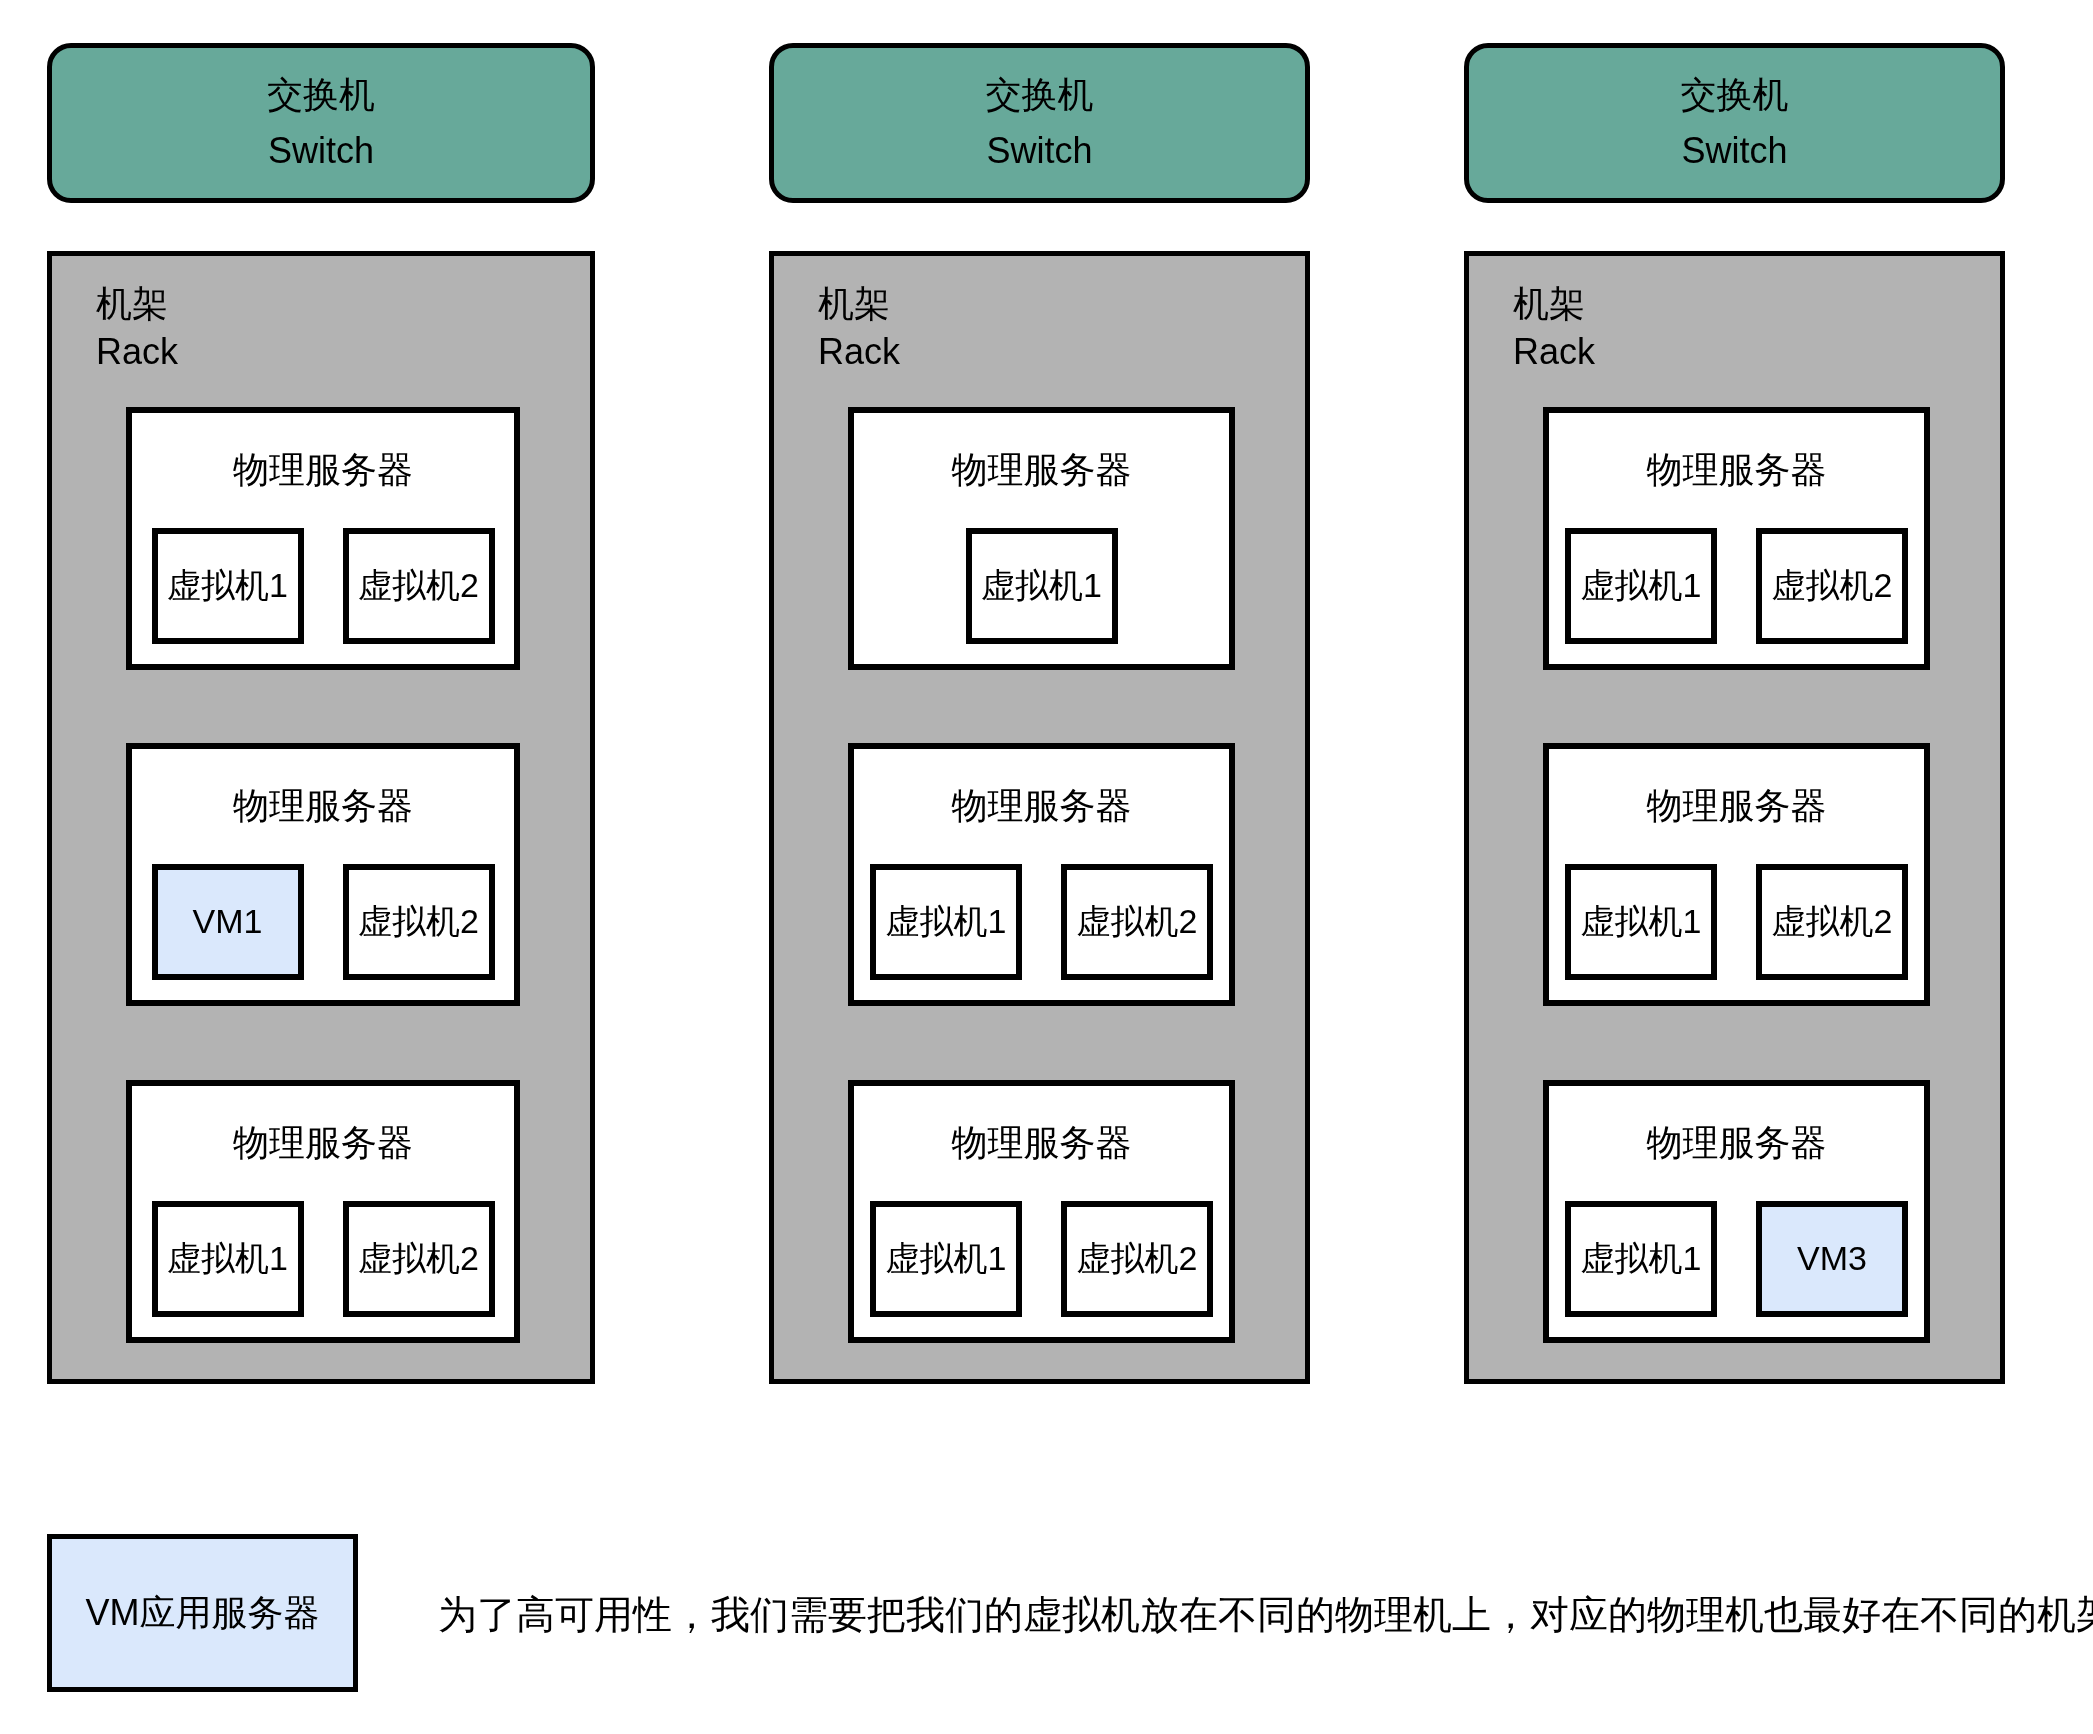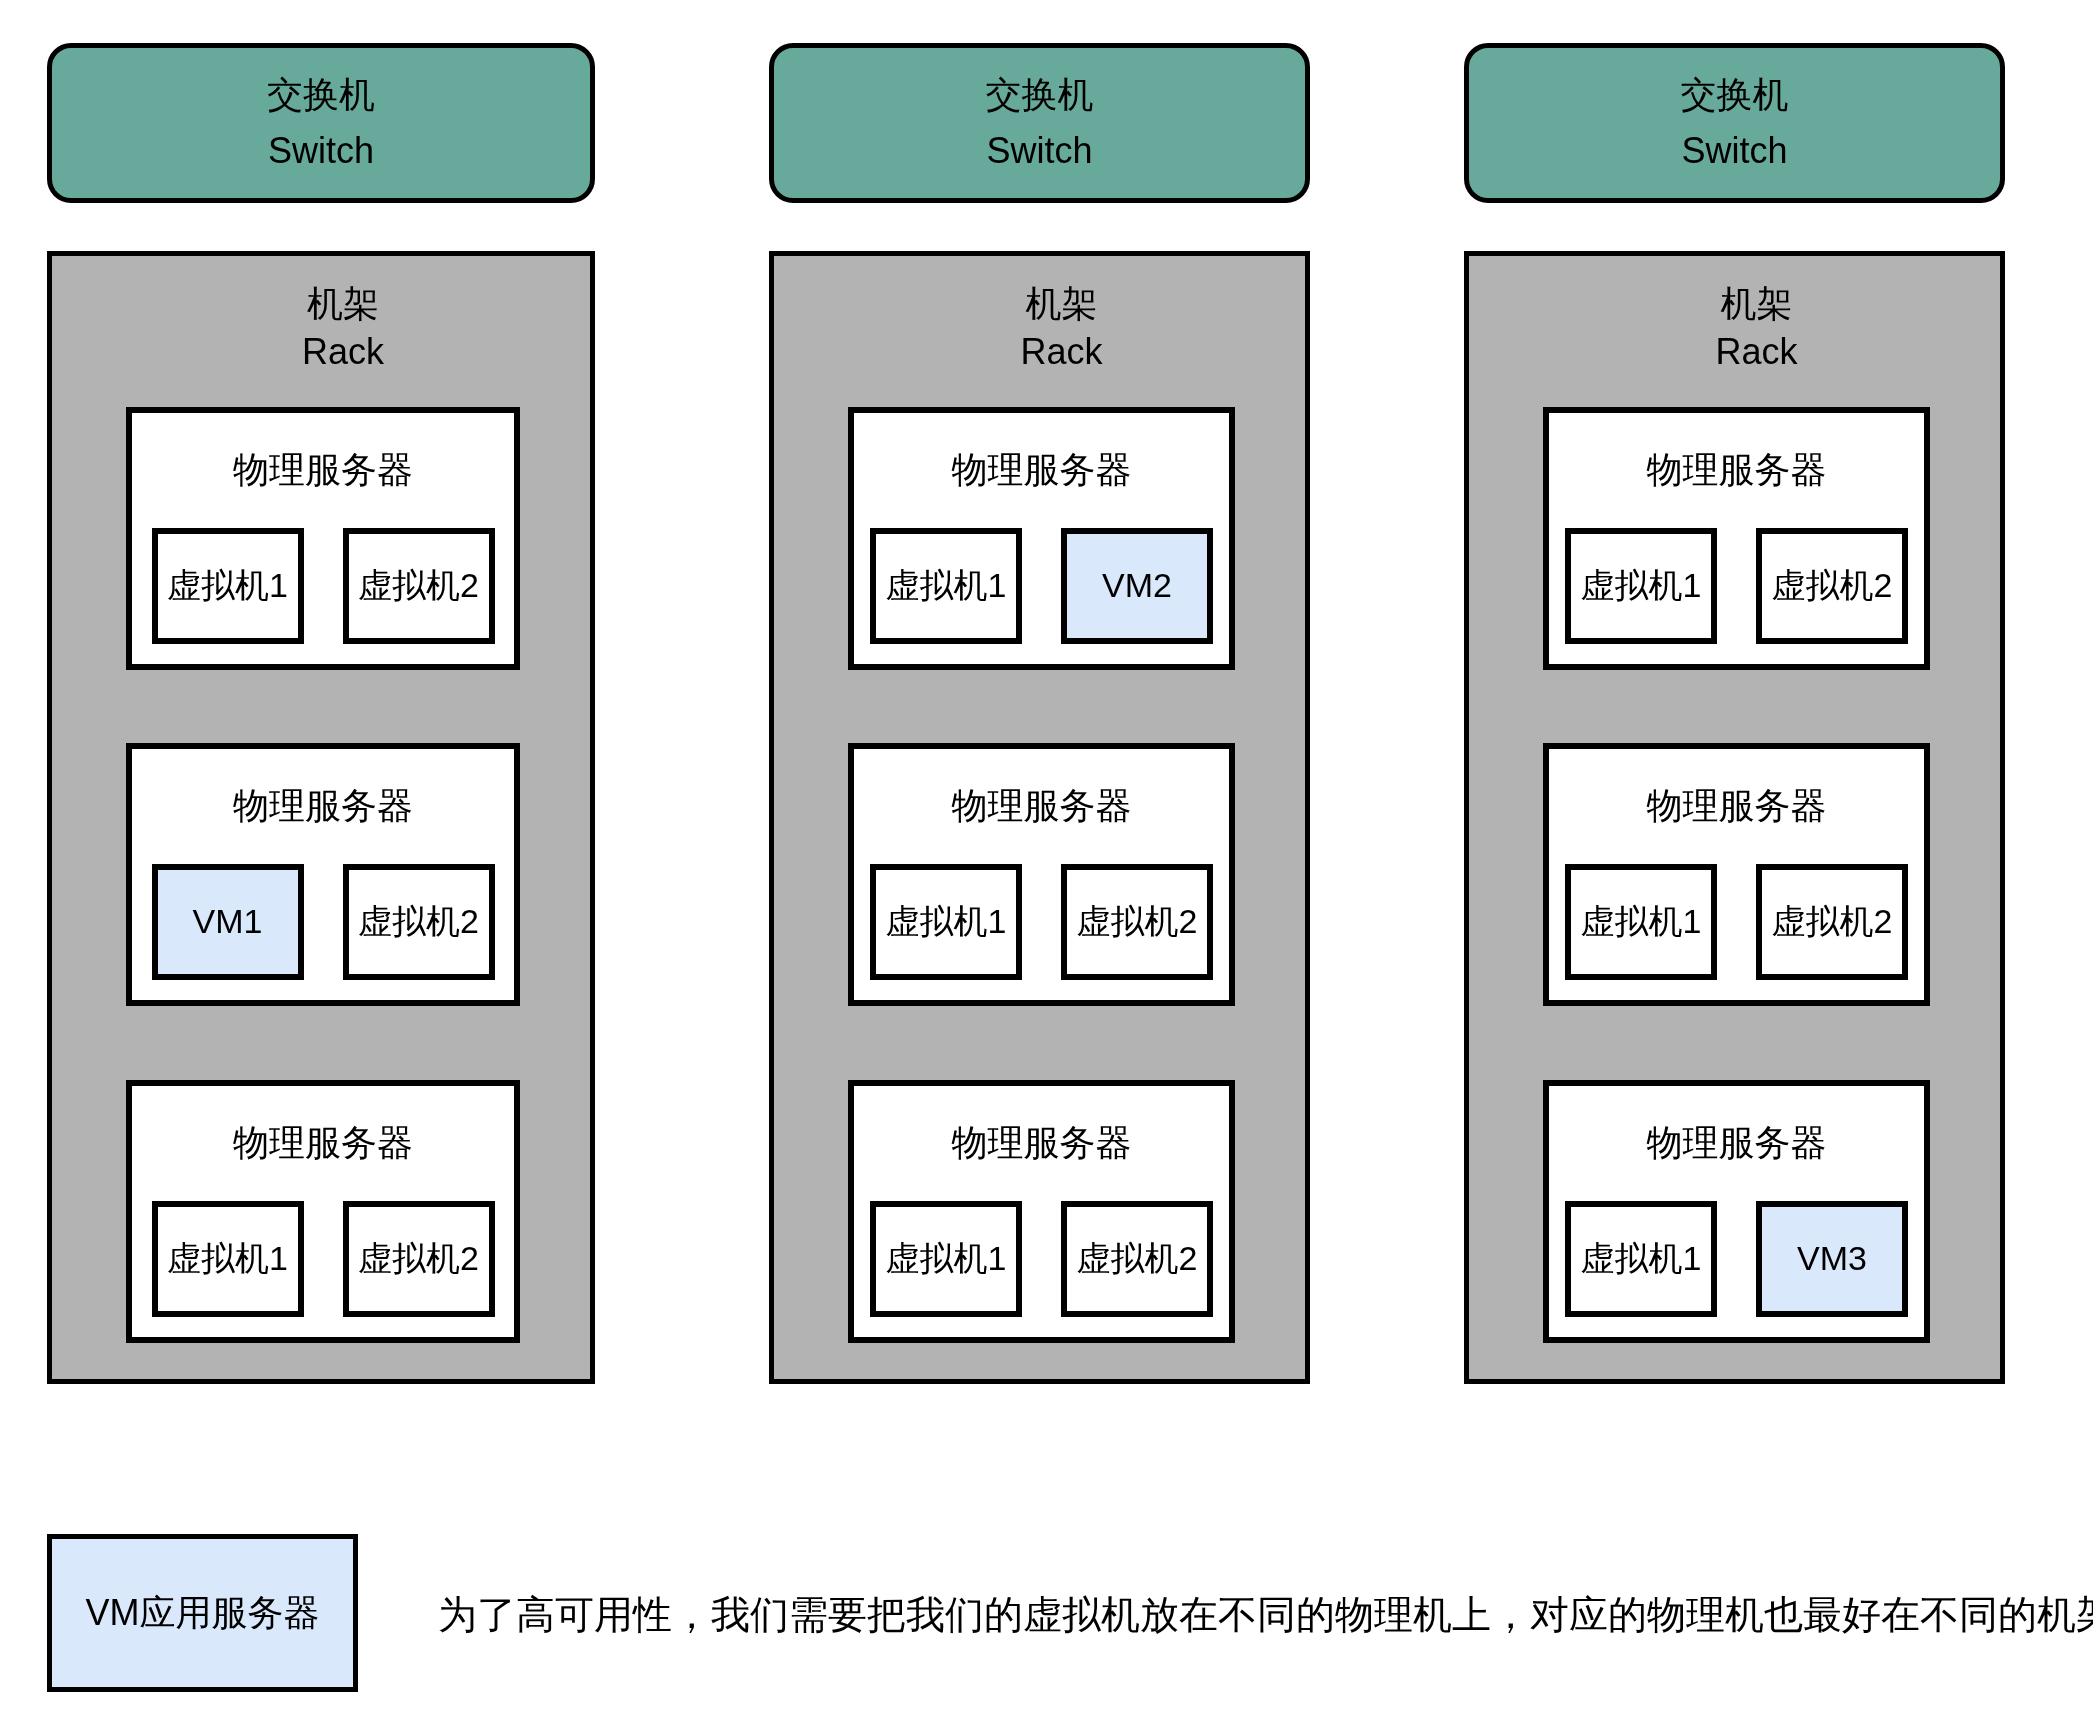--- a/index.html
+++ b/index.html
@@ -35,21 +35,21 @@
   .rack{
     position:relative;
     margin-top:48px;
     height:1133px;
     box-sizing:border-box;
     border:5.1px solid var(--border-color);
     background:var(--rack-fill);
   }
   .rack-label{
     padding-top:24px;
-    text-align:center;
+    text-align:left;
     font-size:36px;line-height:1.32;margin-left:44px;
   }
   .server{
     position:absolute;
     left:74px;right:70px;height:263px;
     box-sizing:border-box;
     border:6px solid var(--border-color);
     background:var(--server-fill);
     text-align:center;
   }
@@ -132,21 +132,20 @@
     </div>
     <div class="rack">
       <div class="rack-label">
         <div>机架</div>
         <div>Rack</div>
       </div>
       <div class="server s1">
         <div class="server-label">物理服务器</div>
         <div class="vm-row">
           <div class="vm">虚拟机1</div>
-          <div class="vm hl">VM2</div>
         </div>
       </div>
       <div class="server s2">
         <div class="server-label">物理服务器</div>
         <div class="vm-row">
           <div class="vm">虚拟机1</div>
           <div class="vm">虚拟机2</div>
         </div>
       </div>
       <div class="server s3">

